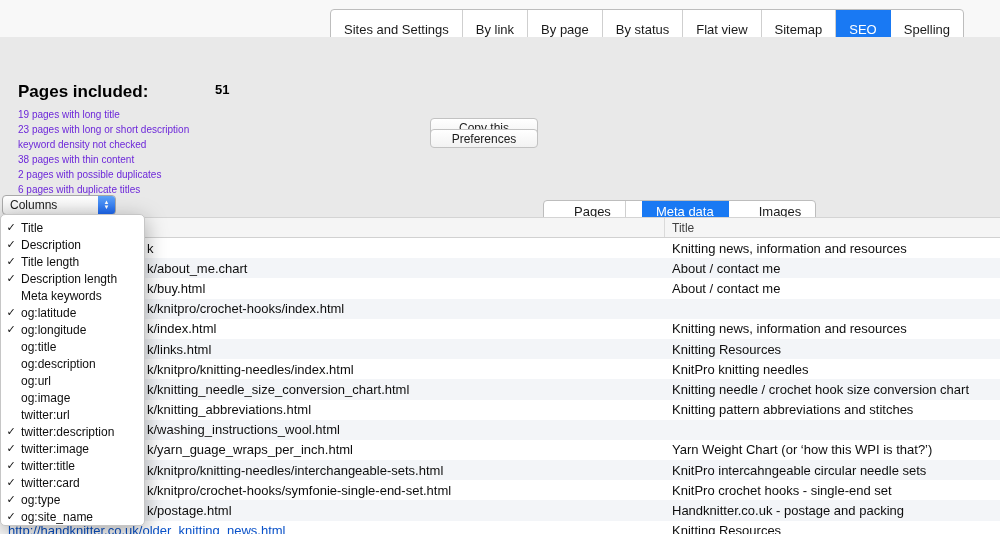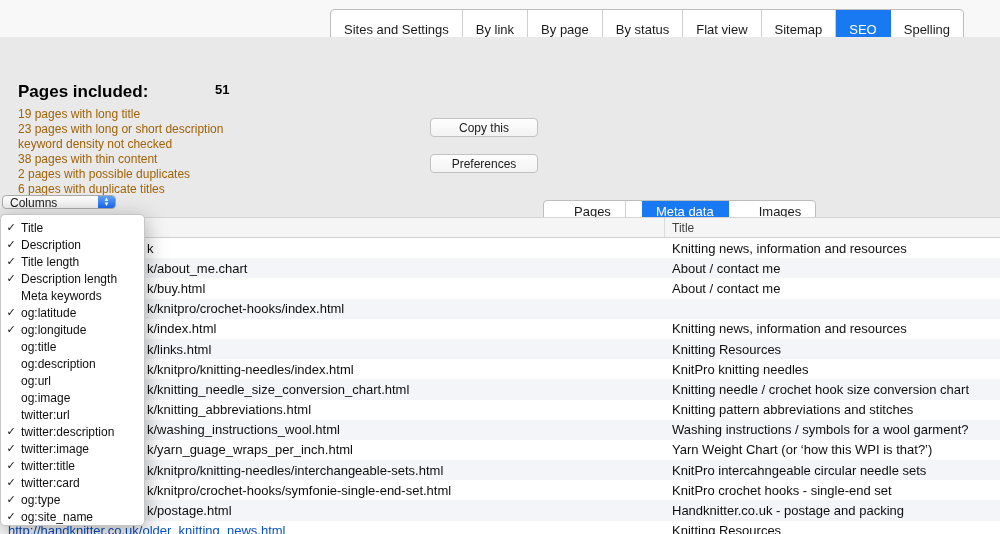--- a/index.html
+++ b/index.html
@@ -16,40 +16,40 @@
   .seg-item{display:flex;align-items:center;padding:0 13px;font-size:13px;color:#1b1b1b;border-right:1px solid #cfcfcf;cursor:default;white-space:nowrap;}
   .seg-item:last-child{border-right:none;}
   .seg-item.selected{background:#1979f3;color:#fff;border-right-color:#1979f3;}
   #top-tabs{position:absolute;left:330px;top:9px;height:41px;}
   #view-tabs{position:absolute;left:543px;top:163px;height:22px;}
   #view-tabs .seg-item{padding:0 14px;margin-left:16px;}
 
   
   .summary-header-label{position:absolute;left:18px;top:45px;font-size:17px;font-weight:bold;color:#000;}
   .summary-count{position:absolute;left:215px;top:45px;font-size:13px;font-weight:bold;color:#000;}
-  #summary-lines{position:absolute;left:18px;top:70px;font-size:12px;color:#a16207;line-height:15px;}
+  #summary-lines{position:absolute;left:18px;top:70px;font-size:10px;color:#6d28d9;line-height:15px;}
 
   
   .push-btn{position:absolute;left:430px;width:108px;height:19px;background:linear-gradient(#ffffff,#f2f2f2);border:1px solid #c2c2c2;border-radius:4px;font-size:12px;color:#1b1b1b;display:flex;align-items:center;justify-content:center;font-family:inherit;}
   #copy-btn{top:69px;margin-top:12px;}
-  #prefs-btn{top:117px;}
+  #prefs-btn{top:92px;}
 
   
   .table-header{position:absolute;left:0;top:217px;width:1000px;height:21px;background:#f5f5f5;border-top:1px solid #d4d4d4;border-bottom:1px solid #d1d1d1;display:flex;font-size:12px;color:#3f3f3f;z-index:1;}
   .th-url{width:665px;border-right:1px solid #dadada;display:flex;align-items:center;padding-left:8px;}
   .th-title{flex:1;display:flex;align-items:center;padding-left:7px;}
   #table-body{position:absolute;left:0;top:238px;width:1000px;height:296px;overflow:hidden;z-index:1;}
   .trow{display:flex;height:20.2px;align-items:center;font-size:13px;color:#0e0e0e;background:#ffffff;}
   .trow.alt{background:#f3f5f8;}
   .cell-url{width:665px;padding-left:147px;white-space:nowrap;overflow:hidden;}
   .cell-title{flex:1;padding-left:7px;white-space:nowrap;overflow:hidden;}
   .trow.link-row .cell-url{padding-left:8px;color:#0a52c9;text-decoration:underline;}
 
   
-  .columns-btn{position:absolute;left:2px;top:195px;width:114px;height:14px;border:1px solid #a9a9a9;border-radius:4px;background:linear-gradient(#ffffff,#ececec);display:flex;font-size:12px;color:#1b1b1b;z-index:5;}
+  .columns-btn{position:absolute;left:2px;top:195px;width:114px;height:20px;border:1px solid #a9a9a9;border-radius:4px;background:linear-gradient(#ffffff,#ececec);display:flex;align-items:center;font-size:12px;color:#1b1b1b;z-index:5;}
   .columns-btn .cb-label{flex:1;padding-left:7px;}
   .arrow-cap{width:17px;align-self:stretch;border-radius:0 3px 3px 0;background:linear-gradient(#5ea3f8,#1c66ee);display:flex;flex-direction:column;align-items:center;justify-content:center;color:#fff;}
   .arrow-cap span{font-size:6px;line-height:5px;display:block;}
 
   
   .columns-menu{position:absolute;left:0;top:214px;width:145px;background:#ffffff;border:1px solid #c6c6c6;border-radius:5px;box-shadow:0 6px 22px rgba(0,0,0,0.35);padding:4px 0 0 0;z-index:10;overflow:hidden;}
   .menu-item{height:17px;display:flex;align-items:center;font-size:12px;color:#0e0e0e;cursor:default;}
   .menu-item .check{width:20px;text-align:center;font-size:11px;flex:0 0 20px;}
   .menu-item .mlabel{white-space:nowrap;}
 </style>
@@ -128,21 +128,20 @@
       <div class="trow alt">
         <div class="cell-url">k/knitting_needle_size_conversion_chart.html</div>
         <div class="cell-title">Knitting needle / crochet hook size conversion chart</div>
       </div>
       <div class="trow">
         <div class="cell-url">k/knitting_abbreviations.html</div>
         <div class="cell-title">Knitting pattern abbreviations and stitches</div>
       </div>
       <div class="trow alt">
         <div class="cell-url">k/washing_instructions_wool.html</div>
-        <div class="cell-title">Washing instructions / symbols for a wool garment?</div>
       </div>
       <div class="trow">
         <div class="cell-url">k/yarn_guage_wraps_per_inch.html</div>
         <div class="cell-title">Yarn Weight Chart (or ‘how this WPI is that?’)</div>
       </div>
       <div class="trow alt">
         <div class="cell-url">k/knitpro/knitting-needles/interchangeable-sets.html</div>
         <div class="cell-title">KnitPro intercahngeable circular needle sets</div>
       </div>
       <div class="trow">

